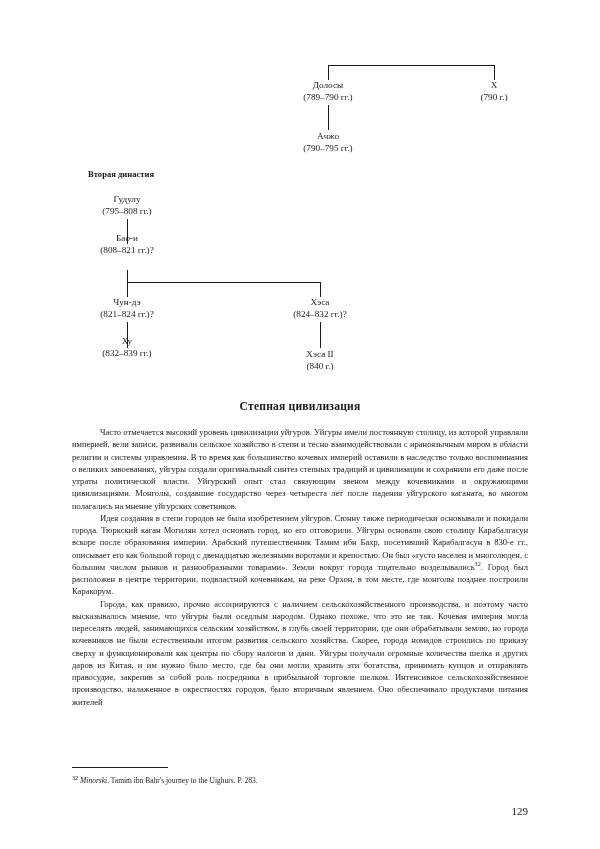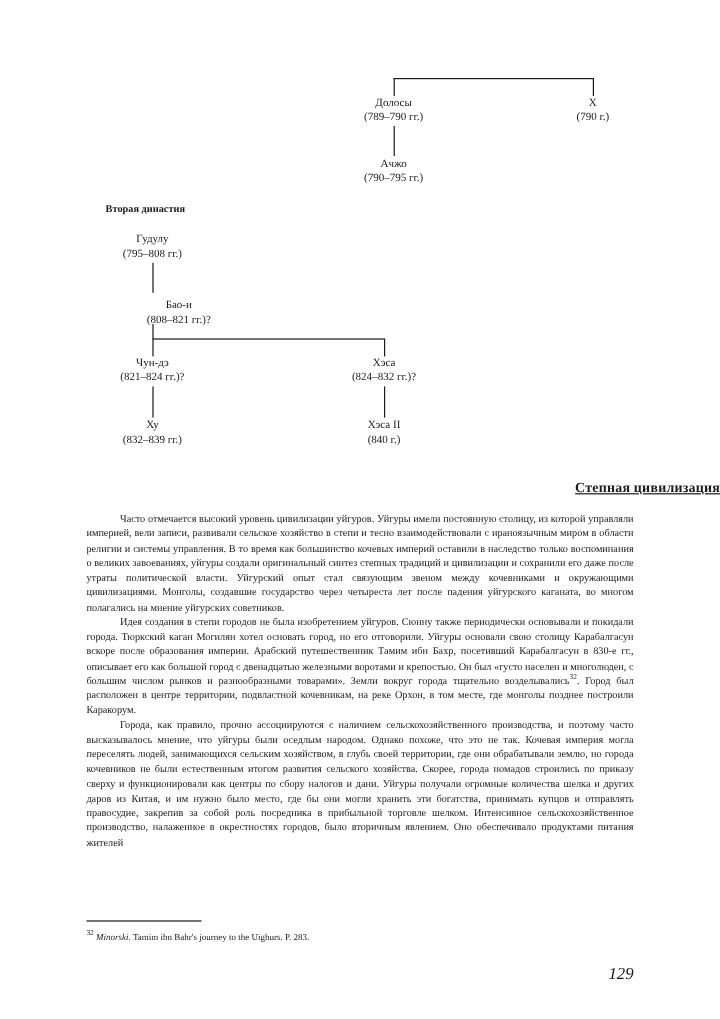--- a/index.html
+++ b/index.html
@@ -45,25 +45,24 @@
     position: absolute;
     height: 1px;
     background: #1a1a1a;
   }
 
   
   .section-title {
     position: absolute;
     left: 0;
     right: 0;
-    text-align: right;
+    text-align: center;
     font-size: 11.6px;
     font-weight: bold;
     letter-spacing: 0.2px;
-    text-decoration: underline;
   }
 
   .dynasty-label {
     position: absolute;
     font-size: 8.6px;
     font-weight: bold;
     white-space: nowrap;
     text-align: right;
   }
 
@@ -105,23 +104,22 @@
     font-size: 7.5px;
     line-height: 10px;
     text-align: left;
   }
   .footnote i { }
 
   
   .page-number {
     position: absolute;
     right: 72px;
-    font-size: 14px;
+    font-size: 11px;
     text-align: right;
-    font-style: italic;
   }
 </style>
 </head>
 <body>
 
 <div class="page">
 
   <div class="tree" style="left:0; top:0; width:600px; height:165px;padding-left:42px;">
 
     <div class="hline" style="left:328px; top:65px; width:167px;"></div>
@@ -152,21 +150,21 @@
 
   <div class="tree" style="left:0; top:0; width:600px; height:390px;padding-left:13px;">
 
     <div class="node" style="left:127px; top:194px;">
       <span class="nm">Гудулу</span>
       <span class="yr">(795–808 гг.)</span>
     </div>
 
     <div class="vline" style="left:127px; top:219px; height:25px;"></div>
 
-    <div class="node" style="left:127px; top:249px;margin-left:22px;">
+    <div class="node" style="left:127px; top:233px;">
       <span class="nm">Бао-и</span>
       <span class="yr">(808–821 гг.)?</span>
     </div>
 
     <div class="vline" style="left:127px; top:270px; height:12px;"></div>
     <div class="hline" style="left:127px; top:282px; width:193px;"></div>
     <div class="vline" style="left:127px; top:282px; height:15px;"></div>
     <div class="vline" style="left:320px; top:282px; height:15px;"></div>
 
     <div class="node" style="left:127px; top:297px;">
@@ -175,21 +173,21 @@
     </div>
 
     <div class="node" style="left:320px; top:297px;">
       <span class="nm">Хэса</span>
       <span class="yr">(824–832 гг.)?</span>
     </div>
 
     <div class="vline" style="left:127px; top:322px; height:26px;"></div>
     <div class="vline" style="left:320px; top:322px; height:26px;"></div>
 
-    <div class="node" style="left:127px; top:349px;">
+    <div class="node" style="left:127px; top:336px;">
       <span class="nm">Ху</span>
       <span class="yr">(832–839 гг.)</span>
     </div>
 
     <div class="node" style="left:320px; top:349px;">
       <span class="nm">Хэса II</span>
       <span class="yr">(840 г.)</span>
     </div>
   </div>
 

